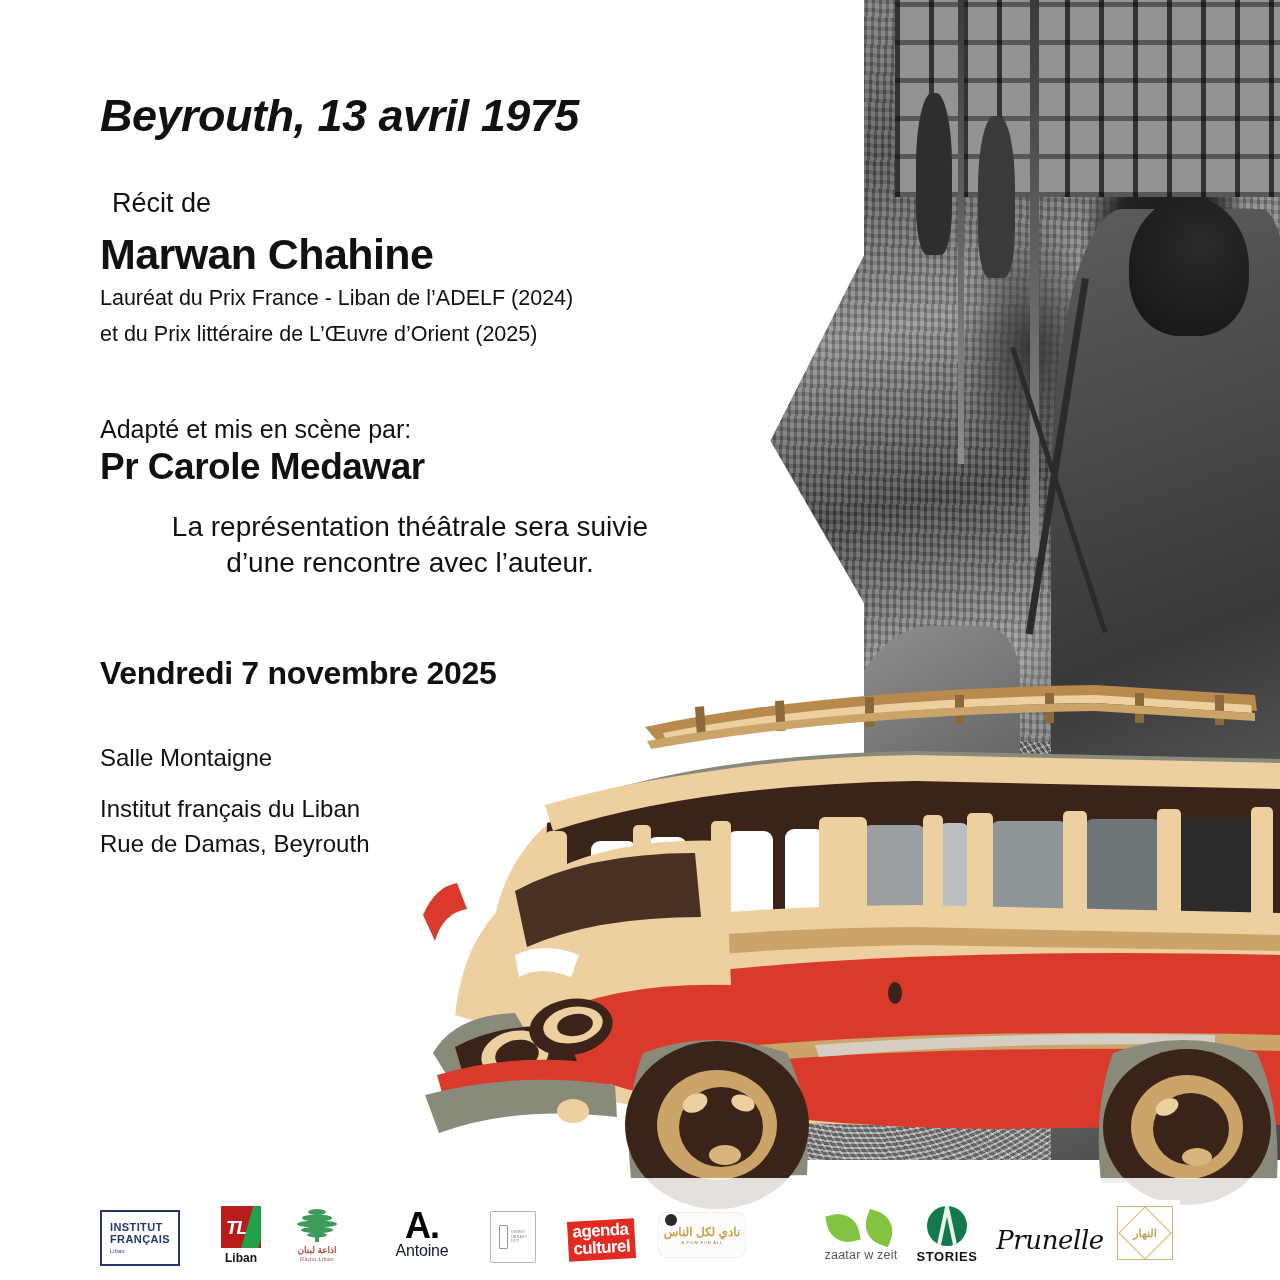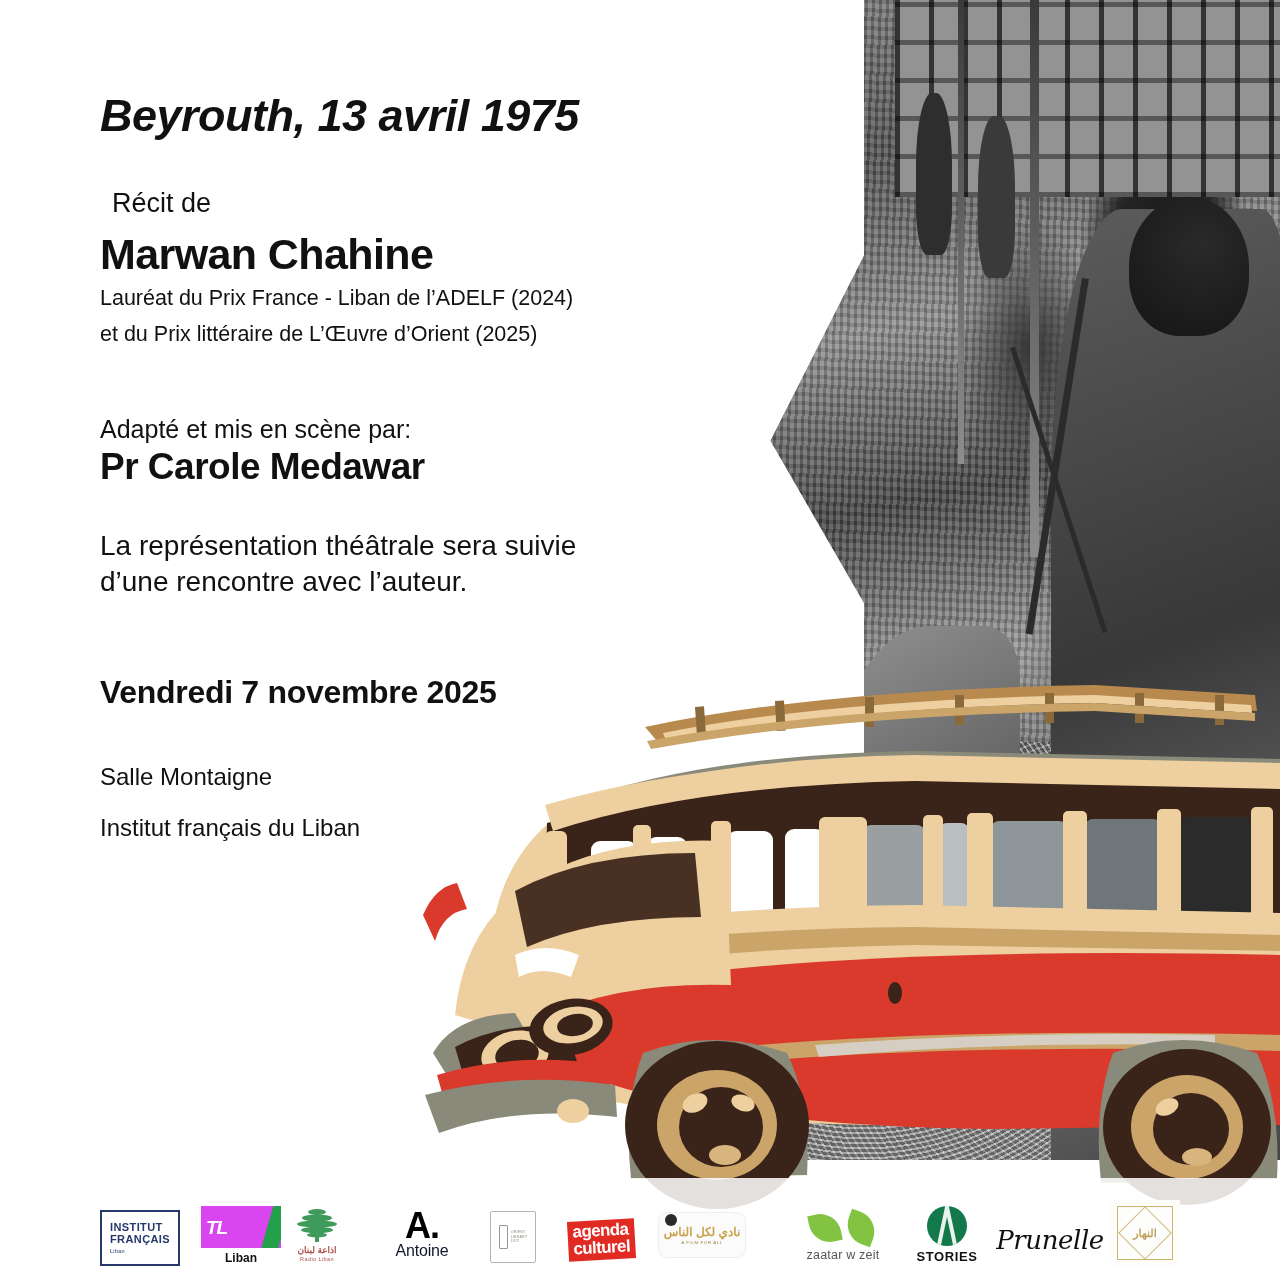--- a/index.html
+++ b/index.html
@@ -46,40 +46,40 @@
   .text-col{position:absolute;left:100px;top:92px;width:620px;color:#111;}
   .t-title{font-size:45px;font-weight:700;font-style:italic;letter-spacing:-.5px;line-height:1.06;margin:0;}
   .t-sub{font-size:27px;font-style:italic;font-weight:400;line-height:1.2;margin:6px 0 0 0;letter-spacing:-.2px;}
   .blk-author{margin-top:48px;}
   .t-recit{font-size:27px;font-weight:400;line-height:1.15;margin:12px;}
   .t-author{font-size:43px;font-weight:700;line-height:1.1;margin:2px 0 0 0;letter-spacing:-.6px;}
   .t-prize{font-size:21.5px;font-weight:400;line-height:1.38;margin:6px 0 0 0;}
   .blk-director{margin-top:66px;}
   .t-adapte{font-size:25px;font-weight:400;line-height:1.15;margin:0;}
   .t-director{font-size:37px;font-weight:700;line-height:1.12;margin:2px 0 0 0;letter-spacing:-.5px;}
-  .blk-note{margin-top:40px;}
+  .blk-note{margin-top:21px;text-align:center;}
   .t-note{font-size:28px;font-weight:400;line-height:1.32;margin:0;}
   .blk-date{margin-top:72px;}
   .t-date{font-size:32px;font-weight:700;line-height:1.22;margin:0;letter-spacing:-.3px;}
   .blk-venue{margin-top:48px;}
   .t-venue{font-size:24px;font-weight:400;line-height:1.45;margin:0;}
   .t-venue.sp{margin-top:16px;}
 
   
   .logobar{position:absolute;left:0;bottom:0;width:1280px;height:102px;
     background:rgba(255,255,255,.86);display:flex;align-items:center;}
   .logo{position:absolute;bottom:14px;display:flex;flex-direction:column;align-items:center;justify-content:center;}
 
   .lg-if{left:100px;width:80px;height:56px;border:2px solid #26376b;background:#fff;
     align-items:flex-start;justify-content:center;padding-left:8px;box-sizing:border-box;}
   .lg-if .l1{font-size:11px;font-weight:700;color:#26376b;letter-spacing:.4px;line-height:1.05;}
   .lg-if .l3{font-size:5.5px;color:#26376b;margin-top:3px;letter-spacing:.3px;}
 
   .lg-tl{left:214px;width:54px;height:62px;}
-  .lg-tl .box{width:40px;height:42px;background:#d946ef;position:relative;overflow:hidden;padding-left:40px;}
+  .lg-tl .box{width:40px;height:42px;background:#b91c1c;position:relative;overflow:hidden;}
   .lg-tl .box .tl{position:absolute;left:5px;top:11px;color:#fff;font-size:19px;font-weight:700;font-style:italic;letter-spacing:-1px;}
   .lg-tl .box .sl{position:absolute;right:-3px;top:-4px;width:17px;height:52px;background:#22a04a;transform:skewX(-16deg);}
   .lg-tl .cap{font-size:12px;font-weight:700;color:#111;margin-top:3px;}
 
   .lg-rl{left:284px;width:66px;height:66px;}
   .lg-rl .ar{font-size:9px;color:#b0524a;font-weight:700;margin-top:2px;letter-spacing:.3px;}
   .lg-rl .en{font-size:5.5px;color:#b0524a;letter-spacing:.4px;margin-top:1px;}
 
   .lg-an{left:383px;width:78px;height:62px;}
   .lg-an .a{font-size:36px;font-weight:700;color:#000;line-height:.88;letter-spacing:-1px;}
@@ -95,21 +95,21 @@
   .lg-ag .ban{background:#e02a22;transform:rotate(-3.2deg);padding:3px 5px 4px 5px;}
   .lg-ag .r1,.lg-ag .r2{color:#fff;font-weight:700;font-size:17px;line-height:.98;letter-spacing:-.6px;}
 
   .lg-fc{left:656px;width:92px;height:62px;}
   .lg-fc .card{width:88px;height:46px;background:#fbfbfb;border-radius:9px;
     display:flex;align-items:center;justify-content:center;flex-direction:column;box-shadow:0 0 0 1px #eee inset;}
   .lg-fc .reel{position:absolute;left:9px;top:10px;width:12px;height:12px;border-radius:50%;background:#2a2a2a;}
   .lg-fc .ar{font-size:12px;color:#c8a34a;font-weight:700;letter-spacing:.3px;}
   .lg-fc .en{font-size:4.4px;color:#9a8545;letter-spacing:.6px;margin-top:1px;}
 
-  .lg-zz{left:797px;width:92px;height:58px;}
+  .lg-zz{left:815px;width:92px;height:58px;}
   .lg-zz .leaves{position:relative;width:74px;height:30px;}
   .lg-zz .lf{position:absolute;width:30px;height:30px;background:#82c341;border-radius:0 70% 0 70%;}
   .lg-zz .cap{font-size:12.5px;color:#555;margin-top:5px;letter-spacing:.2px;}
 
   .lg-st{left:909px;width:76px;height:62px;}
   .lg-st .circ{width:40px;height:40px;border-radius:50%;background:#13794a;position:relative;overflow:hidden;}
   .lg-st .circ .s1,.lg-st .circ .s2{position:absolute;width:4px;height:46px;background:#e9f2ec;border-radius:3px;}
   .lg-st .circ .s1{left:14px;top:-3px;transform:rotate(12deg);}
   .lg-st .circ .s2{left:22px;top:-3px;transform:rotate(-12deg);}
   .lg-st .cap{font-size:13px;font-weight:700;color:#111;margin-top:3px;letter-spacing:.6px;}
@@ -268,20 +268,21 @@
       <p class="t-note">d’une rencontre avec l’auteur.</p>
     </div>
 
     <div class="blk-date">
       <p class="t-date">Vendredi 7 novembre 2025</p>
     </div>
 
     <div class="blk-venue">
       <p class="t-venue">Salle Montaigne</p>
       <p class="t-venue sp">Institut français du Liban</p>
+      <p class="t-venue">Rue de Damas, Beyrouth</p>
     </div>
   </div>
 
   <div class="logobar">
 
     <div class="logo lg-if">
       <div class="l1">INSTITUT</div>
       <div class="l1">FRANÇAIS</div>
       <div class="l3">Liban</div>
     </div>

